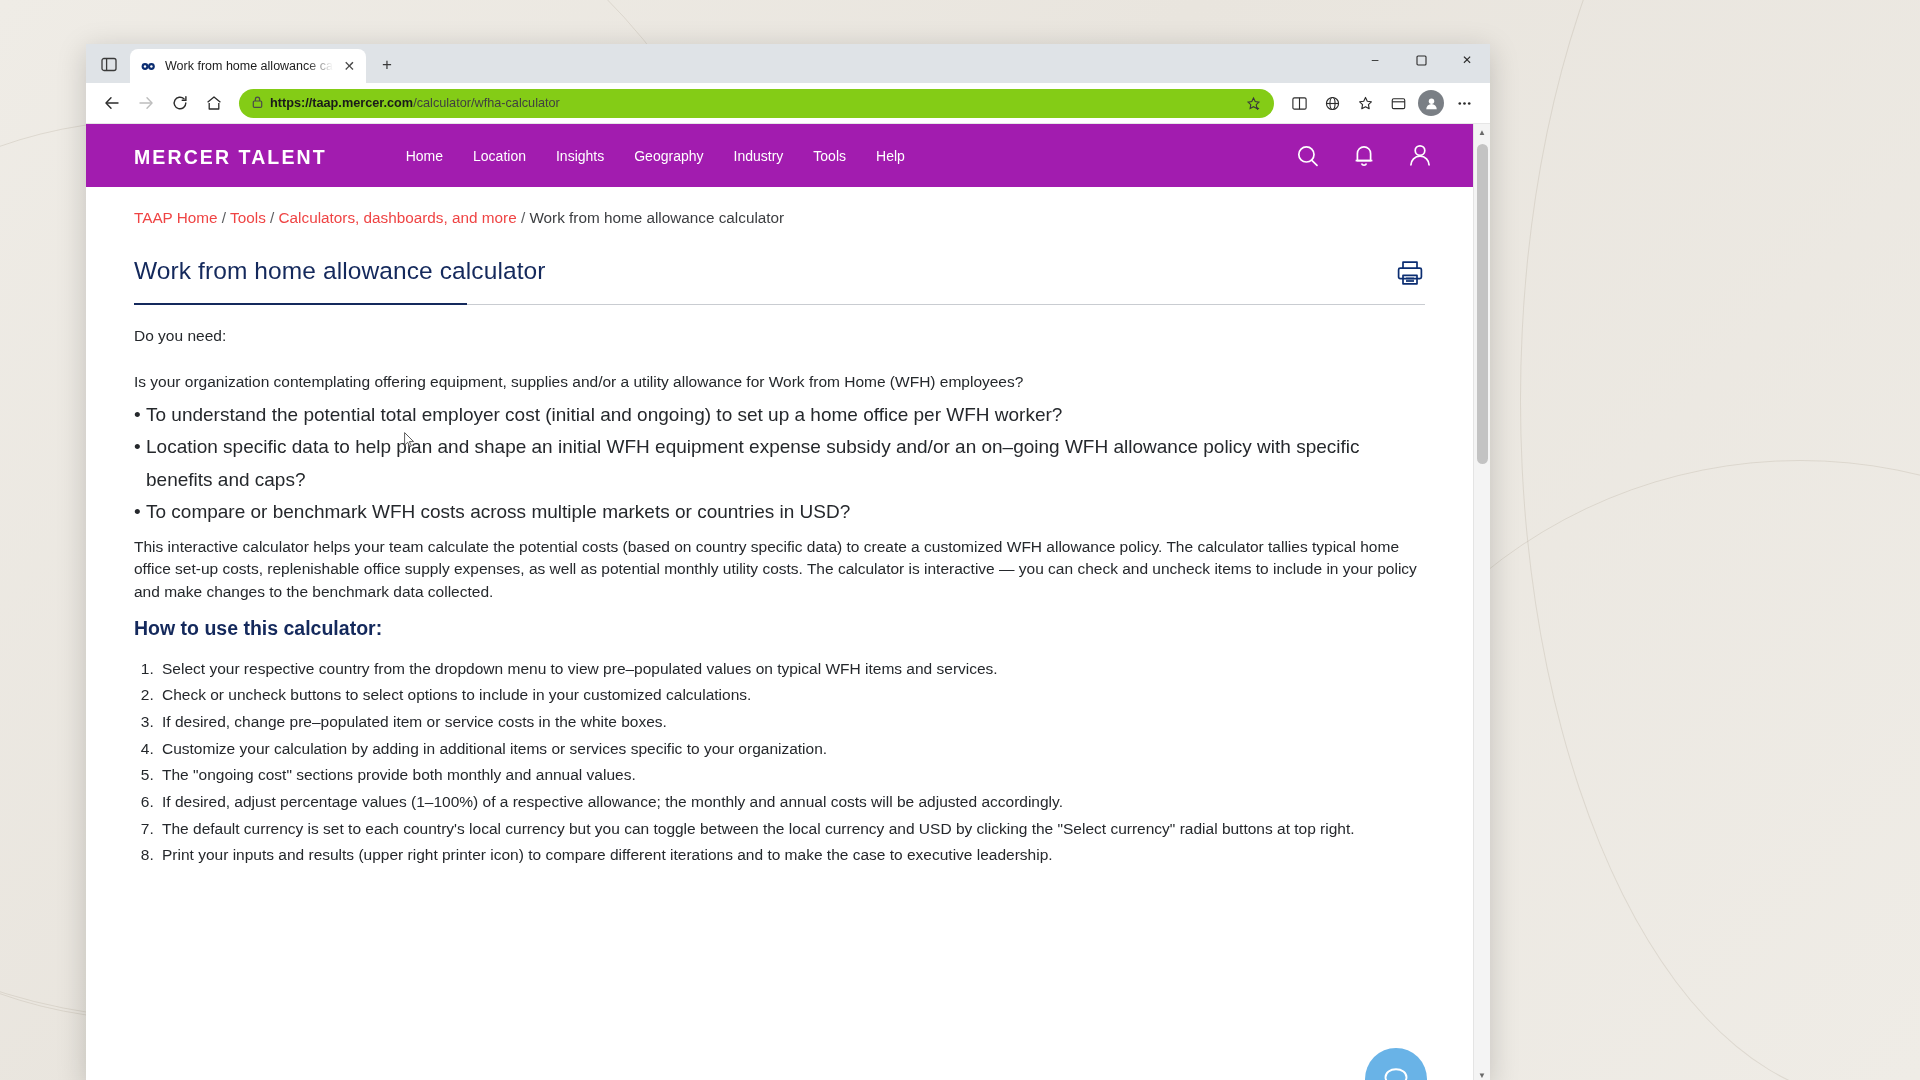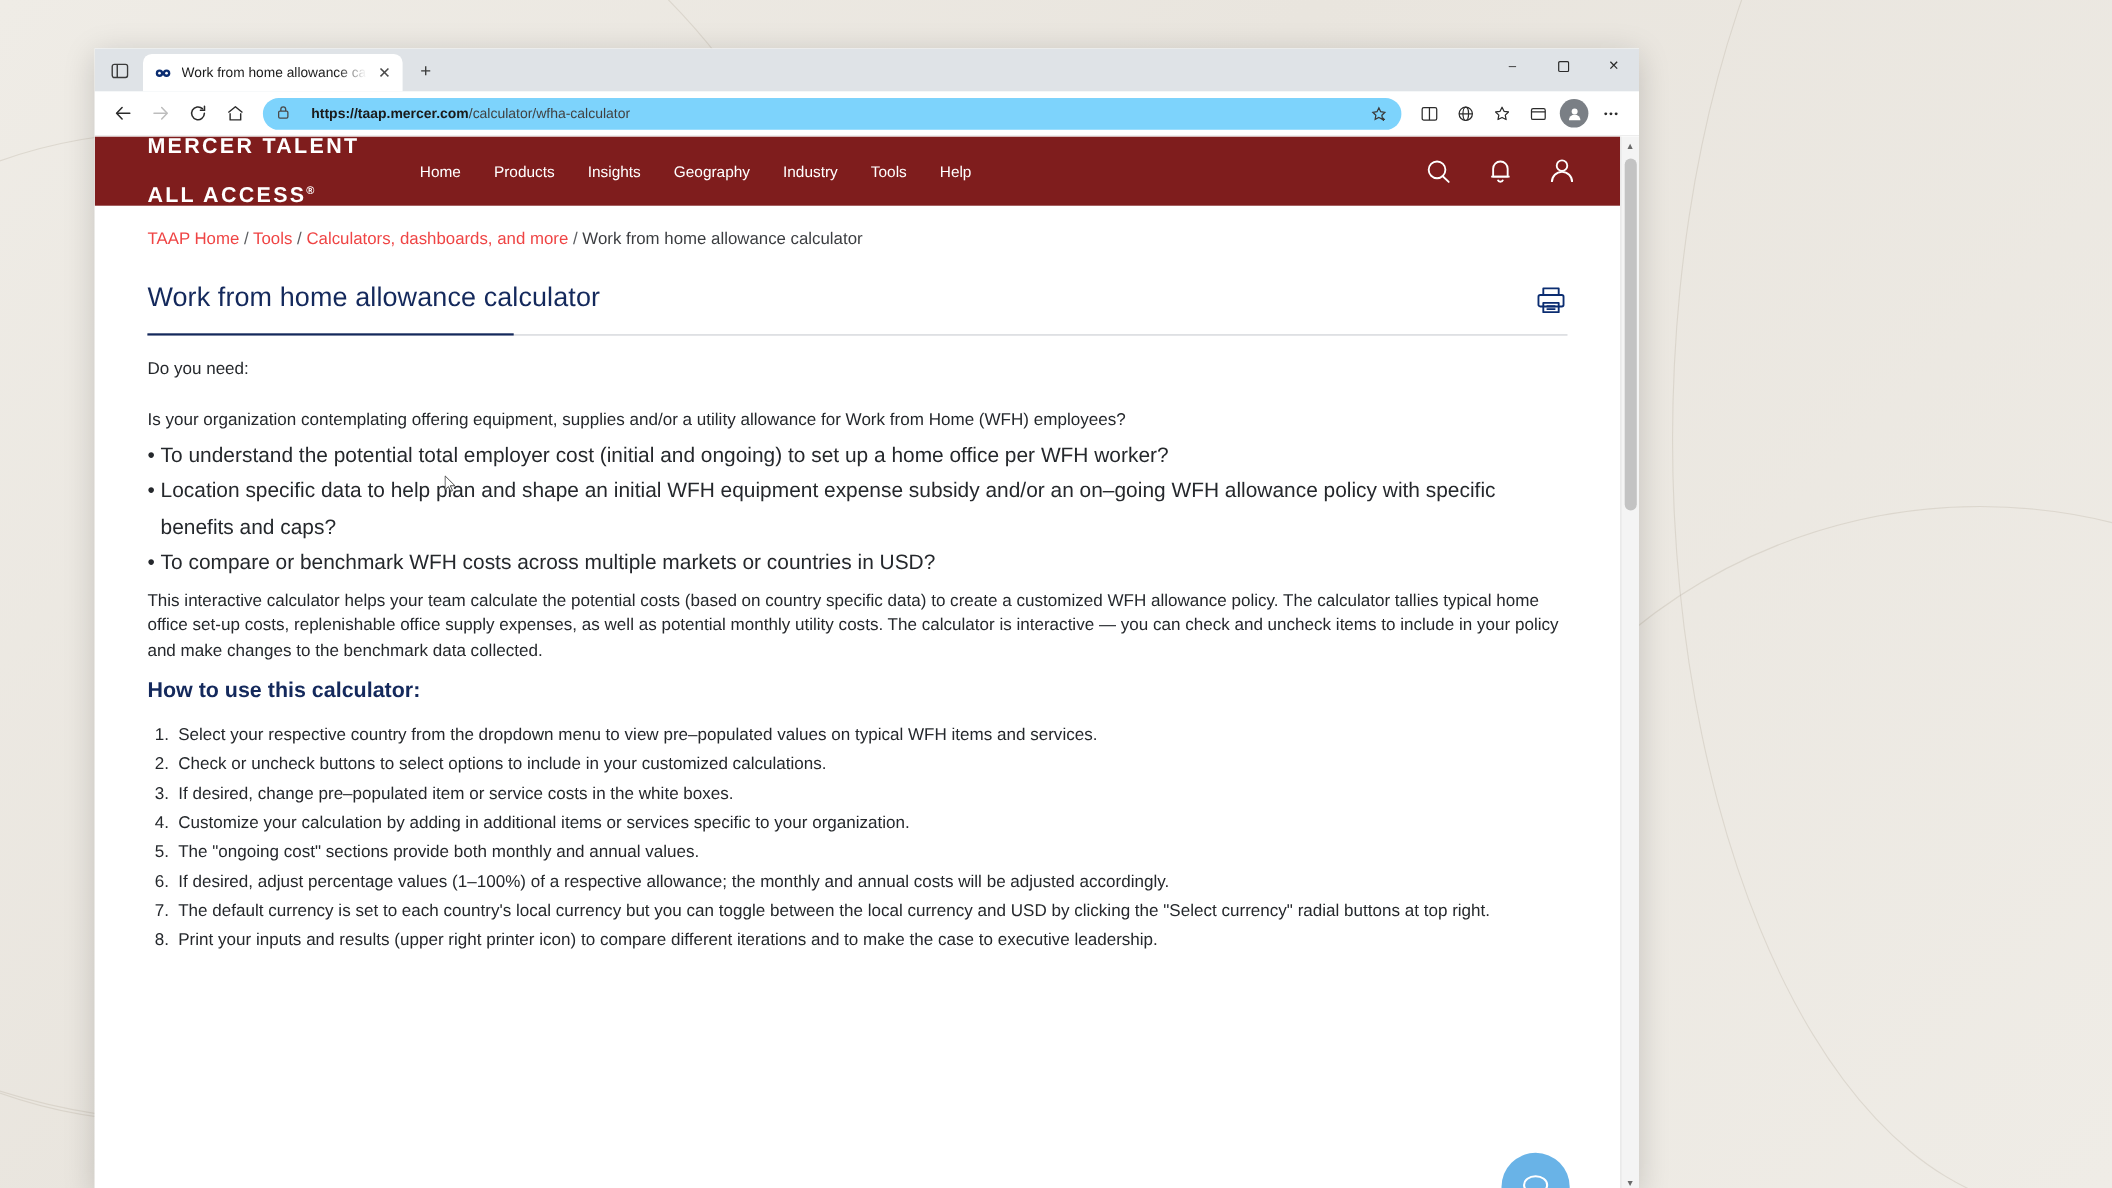--- a/index.html
+++ b/index.html
@@ -122,26 +122,26 @@
     width: 32px; height: 30px;
     display: flex; align-items: center; justify-content: center;
     border-radius: 4px;
     color: #3b3b3b;
   }
   .tb-btn.disabled { color: #bdbdbd; }
   .omnibox {
     flex: 1 1 auto;
     height: 29px;
     margin: 0 7px;
-    background: #7dd3fc;
+    background: #84cc16;
     border-radius: 15px;
     display: flex;
     align-items: center;
     padding: 0 8px 0 12px;
-    gap: 19px;
+    gap: 6px;
     font-size: 12.7px;
     color: #404040;
     justify-content: flex-end;
   }
   .omnibox .url { flex: 1 1 auto; white-space: nowrap; overflow: hidden; }
   .omnibox .url b { color: #1a1a1a; font-weight: 700; }
   .omnibox-right { display: flex; align-items: center; gap: 2px; }
   .omni-icon {
     width: 26px; height: 24px;
     display: flex; align-items: center; justify-content: center;
@@ -163,26 +163,26 @@
     height: calc(1040px - 39px - 41px);
     background: #fff;
     overflow: hidden;
   }
   .page {
     position: absolute;
     inset: 0 17px 0 0;
     overflow: hidden;
   }
   .site-header {
-    background: #7f1d1d;
+    background: #a21caf;
     height: 63px;
     display: flex;
-    align-items: center;
     padding: 0 38px 0 48px;
     color: #fff;
+    gap: 24px;
   }
   .logo {
     font-size: 19.5px;
     font-weight: 700;
     letter-spacing: 2.1px;
     line-height: 1.13;
     white-space: pre-line;
   }
   .logo sup { font-size: 10px; vertical-align: super; letter-spacing: 0; }
   .nav {
@@ -455,21 +455,21 @@
   <div class="viewport">
     <div class="page">
 
       <div class="site-header">
         <div class="logo">
           <div>MERCER TALENT</div>
           <div><span>ALL ACCESS</span><sup>®</sup></div>
         </div>
         <nav class="nav">
           <a href="#">Home</a>
-          <a href="#">Products</a>
+          <a href="#">Location</a>
           <a href="#">Insights</a>
           <a href="#">Geography</a>
           <a href="#">Industry</a>
           <a href="#">Tools</a>
           <a href="#">Help</a>
         </nav>
         <div class="header-icons">
           <span class="hi">
             <svg width="28" height="28" viewBox="0 0 28 28" fill="none" stroke="#ffffff" stroke-width="1.7">
                 <circle cx="12.4" cy="12.4" r="7.6"></circle>

